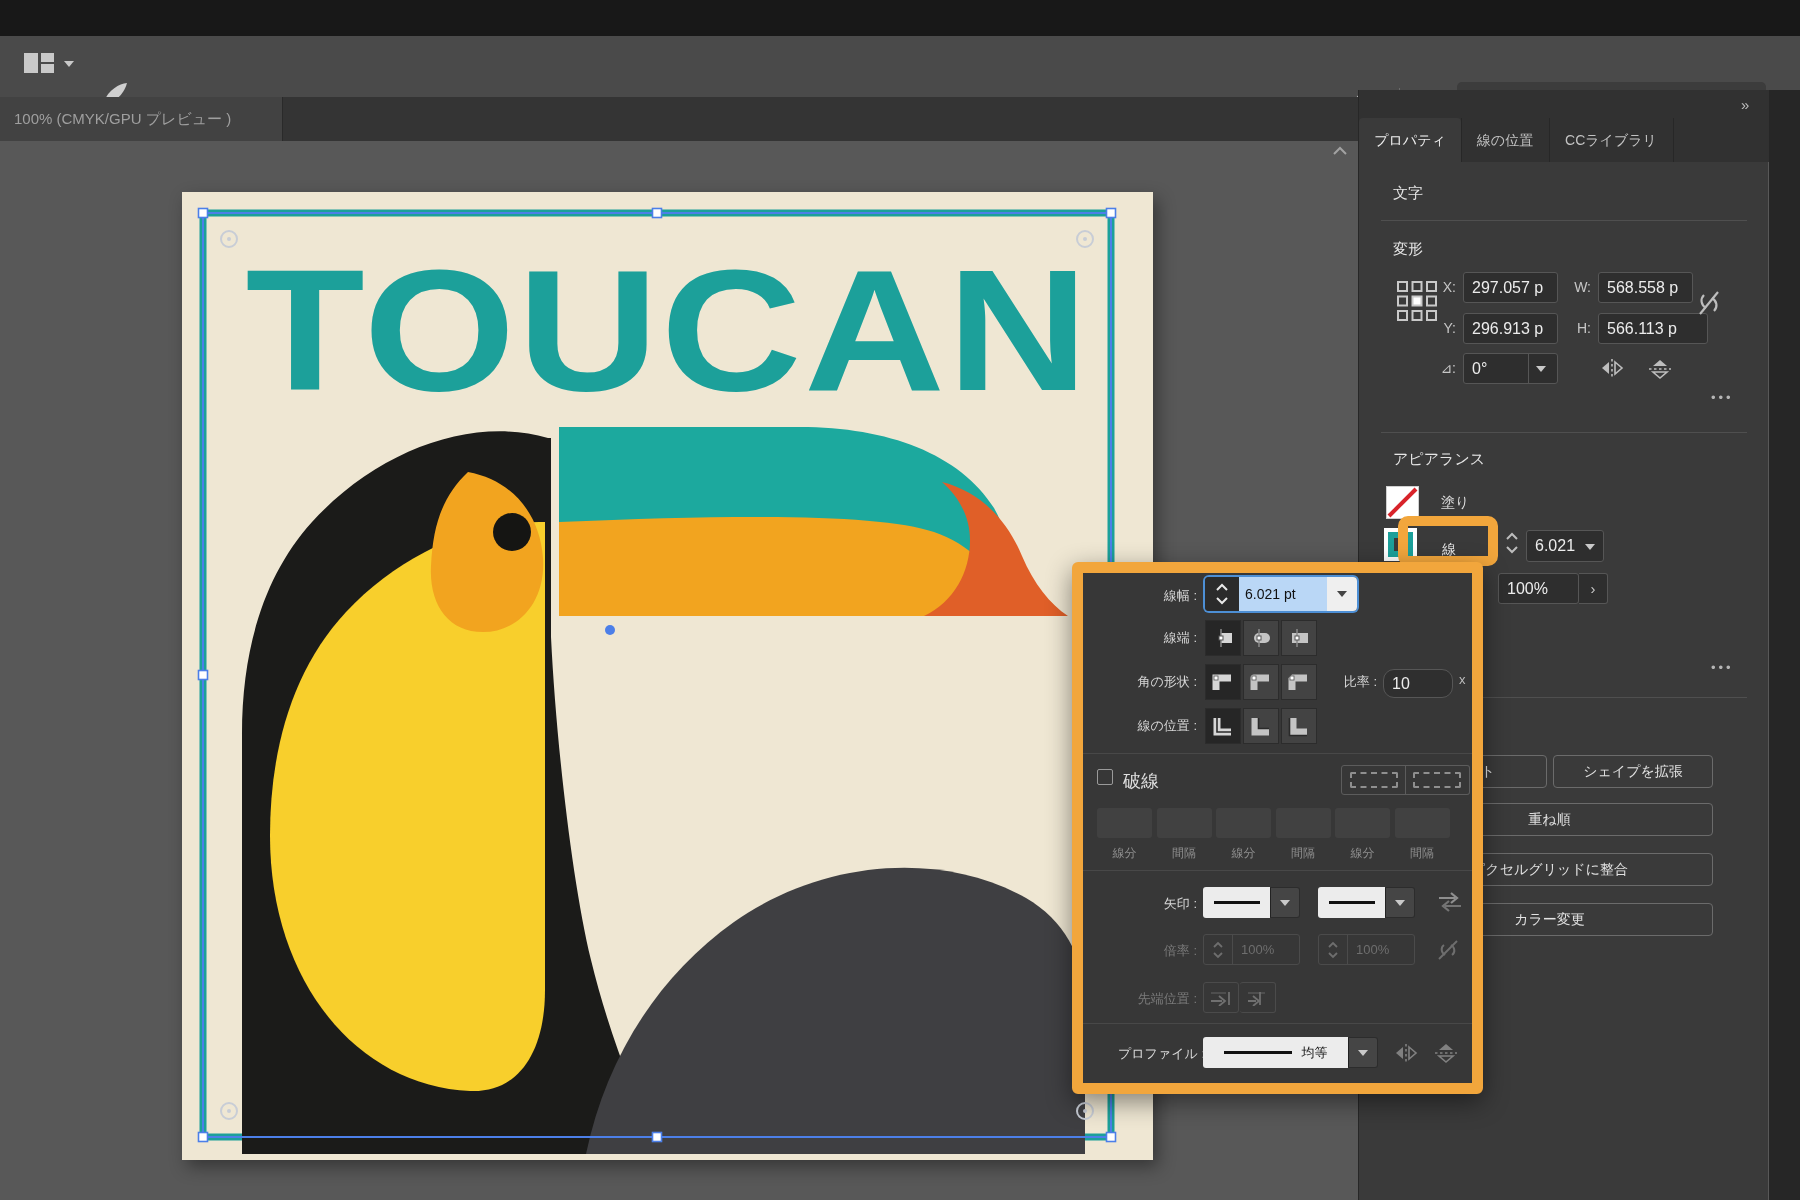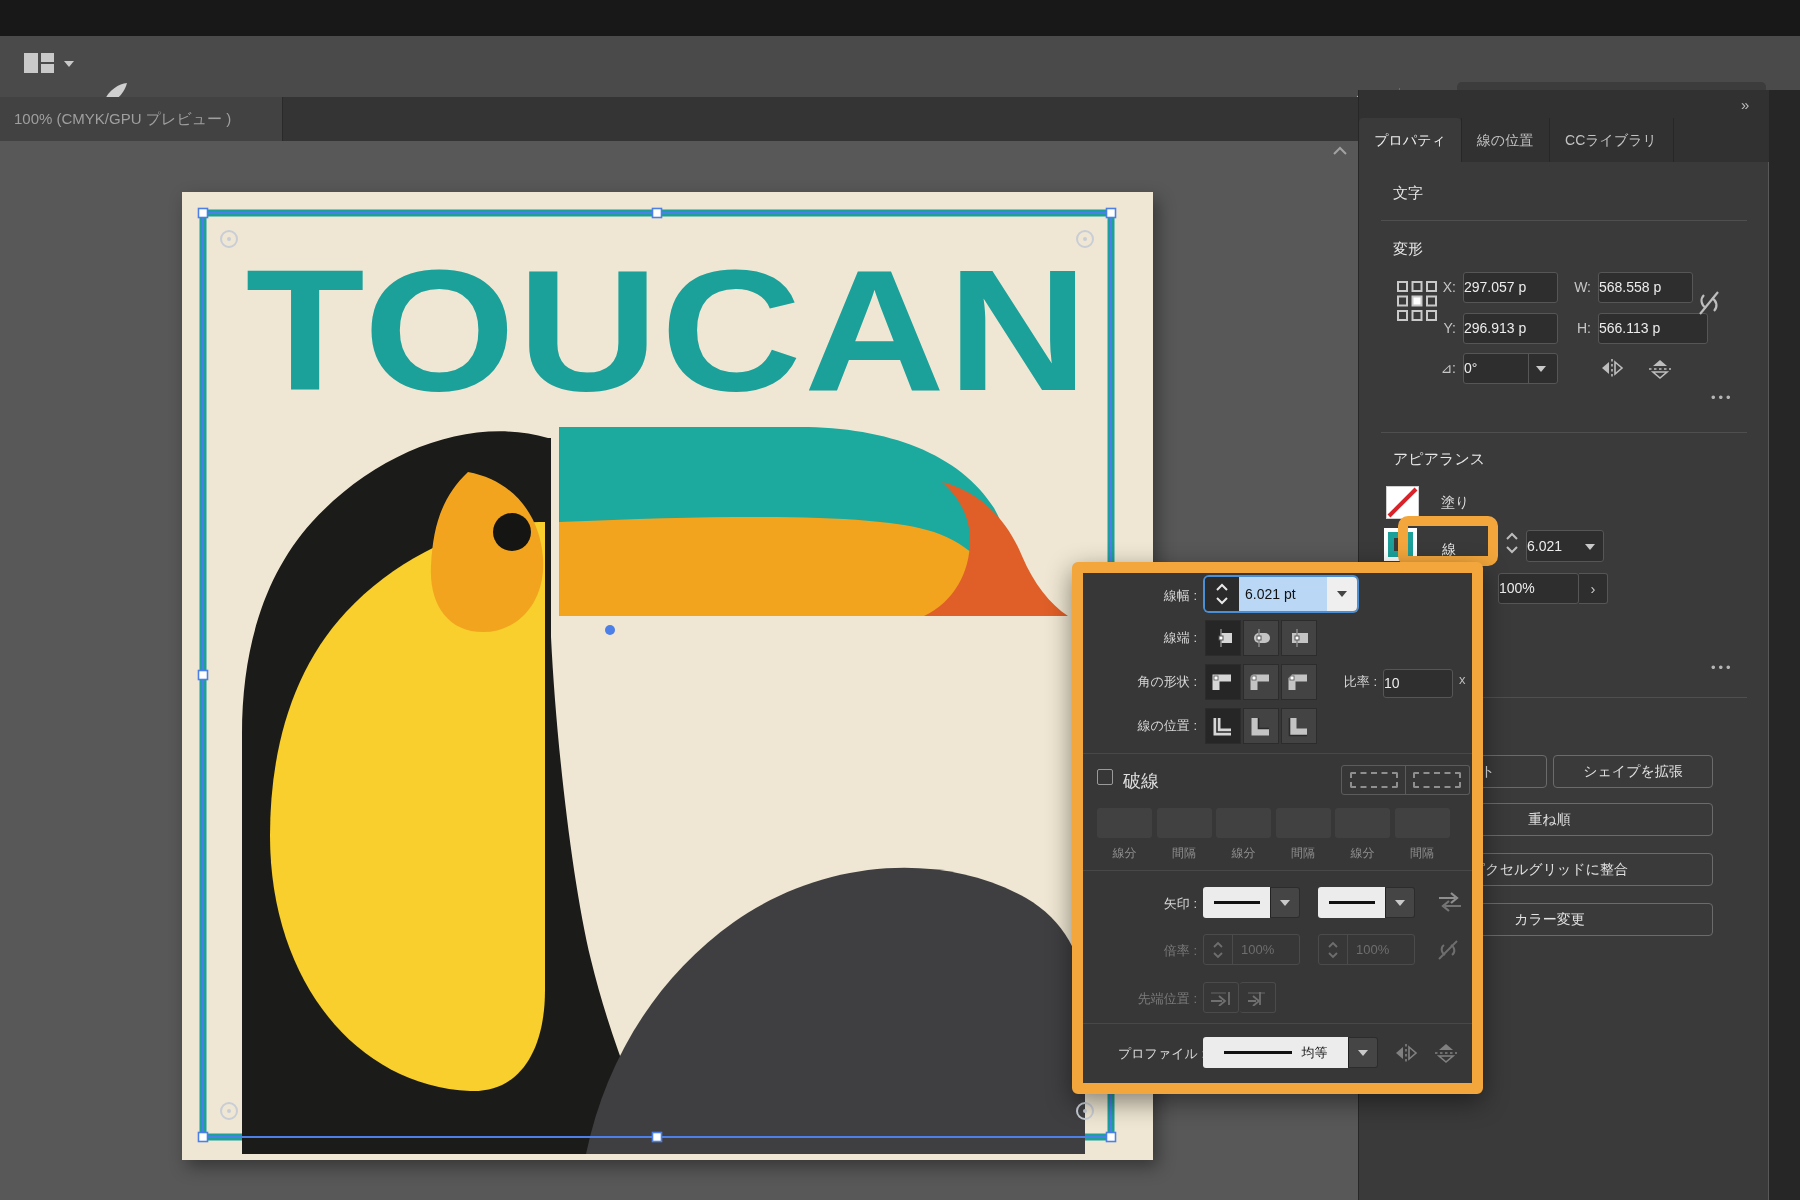--- a/index.html
+++ b/index.html
@@ -12,22 +12,22 @@
     color:#9f9f9f;font-size:15px;line-height:44px;padding-left:14px;box-sizing:border-box;}
   .canvas{left:0;top:141px;width:1358px;height:1059px;background:#585858;overflow:hidden;}
   .artboard{left:182px;top:51px;width:971px;height:968px;background:#EFE7D3;box-shadow:5px 7px 16px rgba(0,0,0,.38);}
   .panel{left:1358px;top:90px;width:410px;height:1110px;background:#3a3a3a;border-left:1px solid #272727;z-index:10;box-sizing:border-box;}
   .rstrip{left:1769px;top:90px;width:31px;height:1110px;background:#262626;z-index:11;}
   .panelhead{left:0;top:0;width:410px;height:72px;background:#313131;}
   .ptab{top:28px;height:44px;line-height:44px;text-align:center;font-size:14px;color:#c2c2c2;}
   .ptab.active{background:#3a3a3a;color:#f0f0f0;border-radius:4px 4px 0 0;}
   .sectitle{font-size:15px;color:#e6e6e6;}
   .lbl{font-size:14px;color:#c6c6c6;}
-  .fld{background:#2e2e2e;border:1px solid #565656;border-radius:3px;color:#ececec;font-size:14px;
-    line-height:29px;box-sizing:border-box;height:31px;overflow:hidden;white-space:nowrap;}
+  .fld{background:#2e2e2e;border:1px solid #565656;border-radius:3px;color:#ececec;font-size:16px;
+    line-height:29px;padding-left:8px;box-sizing:border-box;height:31px;overflow:hidden;white-space:nowrap;}
   .divider{height:1px;background:#4f4f4f;}
   .pbtn{border:1px solid #6b6b6b;border-radius:4px;background:transparent;color:#e2e2e2;font-size:14px;
     text-align:center;box-sizing:border-box;}
   .dots{color:#b5b5b5;font-size:13px;letter-spacing:3px;}
   .searchbox{left:1457px;top:46px;width:309px;height:42px;background:#3c3c3c;border-radius:5px;}
   .searchph{color:#9b9b9b;font-size:16px;line-height:42px;}
   .chevd{width:0;height:0;border-left:5px solid transparent;border-right:5px solid transparent;border-top:6px solid #c9c9c9;}
   
   .popup{left:1072px;top:562px;width:411px;height:532px;border:11px solid #F2A63C;border-radius:6px;
     background:#373737;z-index:60;box-sizing:border-box;box-shadow:0 8px 26px rgba(0,0,0,.45);}
@@ -325,21 +325,21 @@
         <rect x="2" y="5" width="4" height="4" fill="#fff" stroke="#555" stroke-width="0.8"></rect>
       </svg>
   </div>
   <div class="abs tbtn" style="left:198px;top:91px;">
     <svg width="22" height="22" viewBox="0 0 22 22">
         <path d="M4,19 V7 H19" fill="none" stroke="#c4c4c4" stroke-width="7" stroke-linejoin="bevel"></path>
         <rect x="2" y="5" width="4" height="4" fill="#fff" stroke="#555" stroke-width="0.8"></rect>
       </svg>
   </div>
   <span class="abs plabel" style="left:236px;top:100px;width:58px;">比率 :</span>
-  <div class="abs fld" style="left:300px;top:96px;width:70px;height:29px;line-height:27px;background:#2f2f2f;">10</div>
+  <div class="abs fld" style="left:300px;top:96px;width:70px;height:29px;line-height:27px;background:#2f2f2f;border-radius:11px;">10</div>
   <span class="abs" style="left:376px;top:99px;color:#bdbdbd;font-size:13px;">x</span>
 
   <span class="abs plabel" style="left:0;top:144px;width:114px;">線の位置 :</span>
   <div class="abs tbtn sel" style="left:122px;top:135px;">
     <svg width="22" height="22" viewBox="0 0 22 22">
         <path d="M5,3 V17 H19" fill="none" stroke="#d6d6d6" stroke-width="7"></path>
         <path d="M5,3 V17 H19" fill="none" stroke="#2a2a2a" stroke-width="1.6"></path>
       </svg>
   </div>
   <div class="abs tbtn" style="left:160px;top:135px;">

